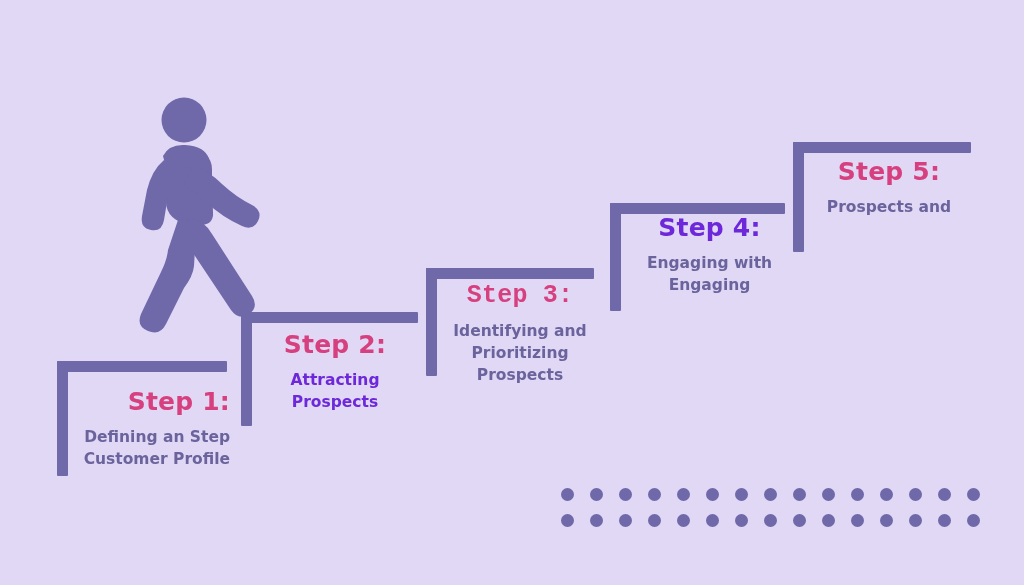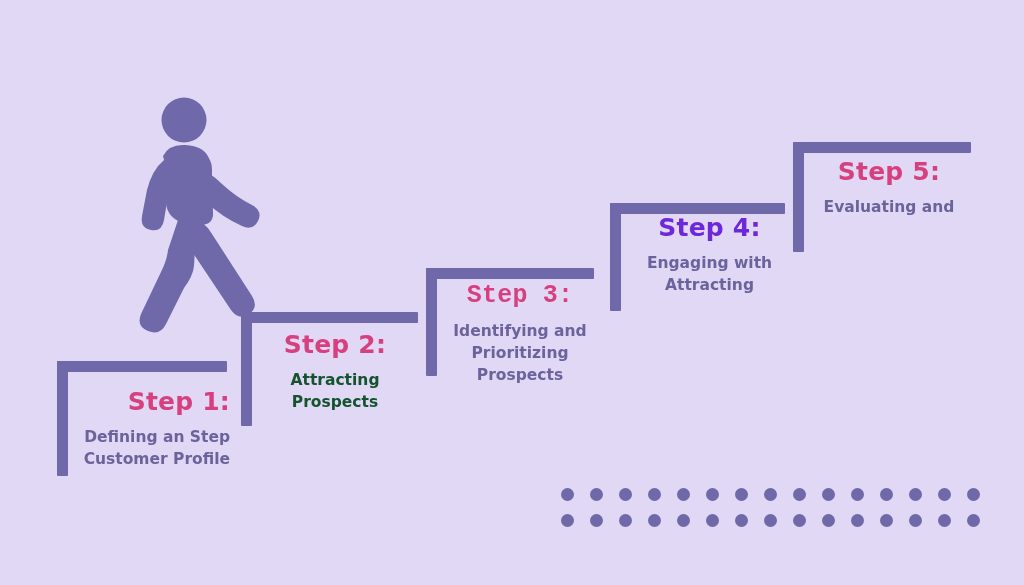--- a/index.html
+++ b/index.html
@@ -121,21 +121,21 @@
       <span>Customer Profile</span>
     </div>
   </div>
 
   <div class="step-shape">
     <div class="bar-v" style="left: 241px; top: 312px; width: 11px; height: 114px; background: rgb(111, 104, 169);"></div>
     <div class="bar-h" style="left: 241px; top: 312px; width: 177px; height: 11px; background: rgb(111, 104, 169);"></div>
   </div>
   <div class="step-text" style="left:246px; top:332px; width:178px;">
     <div class="step-title" style="color: rgb(215, 64, 127);">Step 2:</div>
-    <div class="step-desc" style="color: #14532d;">
+    <div class="step-desc" style="color: #6d28d9;">
       <span>Attracting Prospects</span>
     </div>
   </div>
 
   <div class="step-shape">
     <div class="bar-v" style="left: 426px; top: 268px; width: 11px; height: 108px; background: rgb(111, 104, 169);"></div>
     <div class="bar-h" style="left: 426px; top: 268px; width: 168px; height: 11px; background: rgb(111, 104, 169);"></div>
   </div>
   <div class="step-text" style="left:429px; top:283px; width:182px;">
     <div class="step-title" style="color: rgb(215, 64, 127); font-family: Liberation Mono, monospace;">Step 3:</div>
@@ -146,32 +146,32 @@
   </div>
 
   <div class="step-shape">
     <div class="bar-v" style="left: 610px; top: 203px; width: 11px; height: 108px; background: rgb(111, 104, 169);"></div>
     <div class="bar-h" style="left: 610px; top: 203px; width: 175px; height: 11px; background: rgb(111, 104, 169);"></div>
   </div>
   <div class="step-text" style="left:622px; top:215px; width:175px;">
     <div class="step-title" style="color: #6d28d9;">Step 4:</div>
     <div class="step-desc" style="color: rgb(107, 100, 156);">
       <span>Engaging with</span><br>
-      <span>Attracting</span>
+      <span>Engaging</span>
     </div>
   </div>
 
   <div class="step-shape">
     <div class="bar-v" style="left: 793px; top: 142px; width: 11px; height: 110px; background: rgb(111, 104, 169);"></div>
     <div class="bar-h" style="left: 793px; top: 142px; width: 178px; height: 11px; background: rgb(111, 104, 169);"></div>
   </div>
   <div class="step-text" style="left:798px; top:159px; width:182px;">
     <div class="step-title" style="color: rgb(215, 64, 127);">Step 5:</div>
     <div class="step-desc" style="color: rgb(107, 100, 156);">
-      <span>Evaluating and</span><br>
+      <span>Prospects and</span><br>
     </div>
   </div>
 
   <div id="dot-grid" style="background: transparent;">
       <div class="dot" style="width: 13px; height: 13px; background: rgb(111, 104, 169); left: 0px; top: 0px;"></div>
       <div class="dot" style="width: 13px; height: 13px; background: rgb(111, 104, 169); left: 29px; top: 0px;"></div>
       <div class="dot" style="width: 13px; height: 13px; background: rgb(111, 104, 169); left: 58px; top: 0px;"></div>
       <div class="dot" style="width: 13px; height: 13px; background: rgb(111, 104, 169); left: 87px; top: 0px;"></div>
       <div class="dot" style="width: 13px; height: 13px; background: rgb(111, 104, 169); left: 116px; top: 0px;"></div>
       <div class="dot" style="width: 13px; height: 13px; background: rgb(111, 104, 169); left: 145px; top: 0px;"></div>

